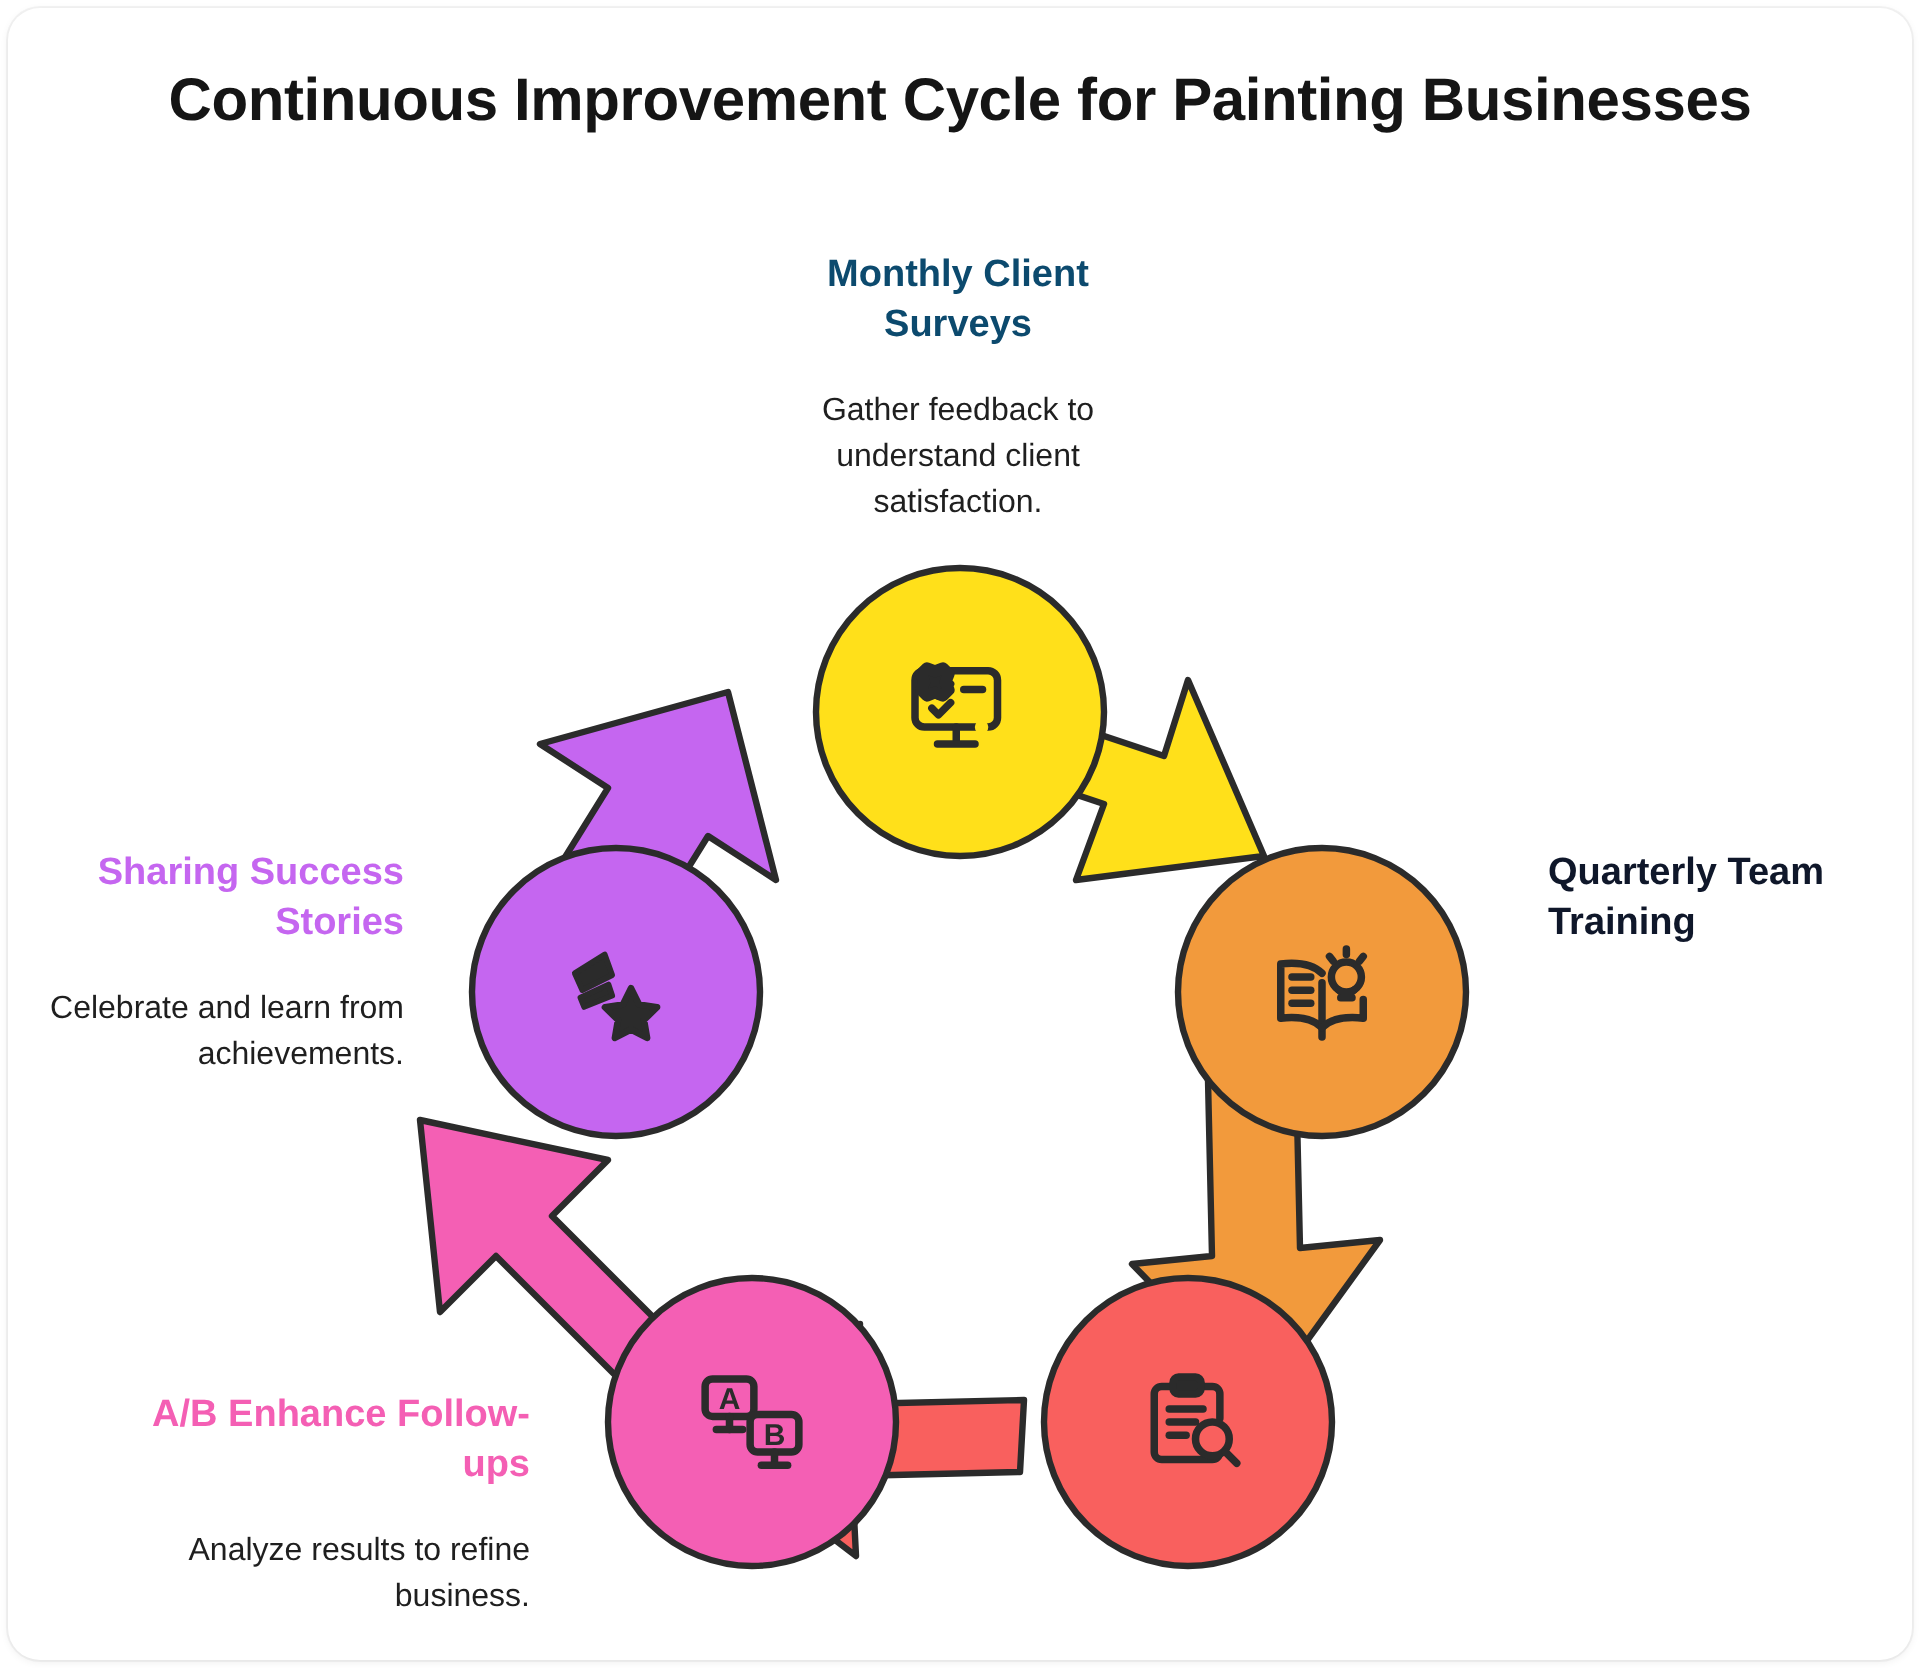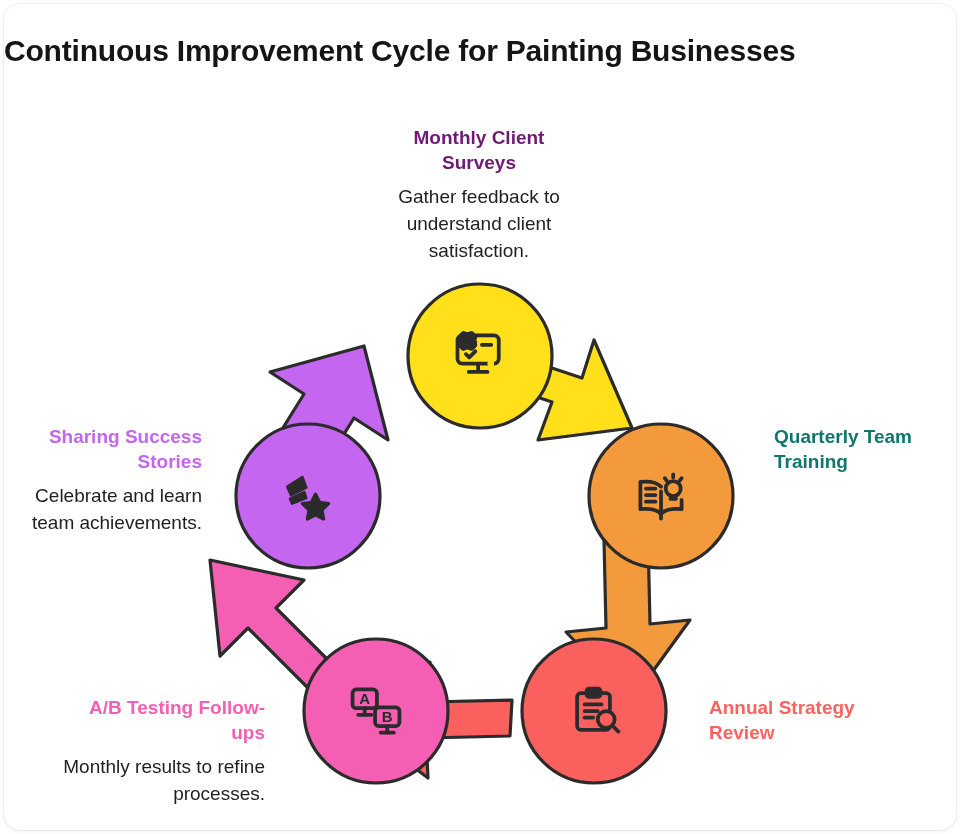--- a/index.html
+++ b/index.html
@@ -21,20 +21,21 @@
     background: #ffffff;
     border-radius: 16px;
     box-shadow: 0 0 0 1px rgba(0,0,0,0.045), 0 1px 4px rgba(0,0,0,0.07);
     overflow: hidden;
   }
   #page-title {
     position: absolute;
     top: 30px;
     left: 0;
     width: 952px;
+    text-align: center;
     font-size: 30px;
     font-weight: bold;
     color: #151515;
     letter-spacing: -0.2px;
   }
 
   
   #cycle-stage {
     position: absolute;
     left: 176px;
@@ -60,22 +61,22 @@
   
   .node-label {
     position: absolute;
   }
   .label-heading {
     font-size: 19px;
     font-weight: bold;
     line-height: 1.3;
   }
   .label-desc {
-    margin-top: 9px;
-    font-size: 19px;
+    margin-top: 20px;
+    font-size: 16px;
     line-height: 1.42;
     color: #1f1f1f;
   }
 
   #label-surveys {
     left: 375px;
     top: 122px;
     width: 200px;
     text-align: center;
   }
@@ -204,35 +205,34 @@
       <g fill="#2b2b2b" stroke="#2b2b2b" stroke-width="3" stroke-linejoin="round">
         <path d="M10 22 L26 12 L30 23 L14 31 Z"></path>
         <path d="M13 35 L28 28 L30 34 L15 40 Z"></path>
       </g>
       <path d="M40 30 l4.3 8.7 9.6 1.4 -6.95 6.8 1.65 9.6 -8.6 -4.5 -8.6 4.5 1.65 -9.6 -6.95 -6.8 9.6 -1.4 Z" fill="#2b2b2b" stroke="#2b2b2b" stroke-width="3.5" stroke-linejoin="round"></path>
     </svg>
 
   </div>
 
   <div class="node-label" id="label-surveys">
-    <div class="label-heading" style="color:#701a75;">Monthly Client Surveys</div>
+    <div class="label-heading" style="color:#0c4a6e;">Monthly Client Surveys</div>
     <div class="label-desc">Gather feedback to understand client satisfaction.</div>
   </div>
 
   <div class="node-label" id="label-training">
-    <div class="label-heading" style="color:#0f766e;">Quarterly Team Training</div>
+    <div class="label-heading" style="color:#0f172a;">Quarterly Team Training</div>
   </div>
 
   <div class="node-label" id="label-review">
-    <div class="label-heading" style="color:#FA635F;">Annual Strategy Review</div>
   </div>
 
   <div class="node-label" id="label-ab">
-    <div class="label-heading" style="color:#F45FB4;">A/B Testing Follow-ups</div>
-    <div class="label-desc">Monthly results to refine processes.</div>
+    <div class="label-heading" style="color:#F45FB4;">A/B Enhance Follow-ups</div>
+    <div class="label-desc">Analyze results to refine business.</div>
   </div>
 
   <div class="node-label" id="label-sharing">
     <div class="label-heading" style="color:#C566F0;text-align:right;">Sharing Success Stories</div>
-    <div class="label-desc">Celebrate and learn team achievements.</div>
+    <div class="label-desc">Celebrate and learn from achievements.</div>
   </div>
 
 </div>
 
 </body></html>

